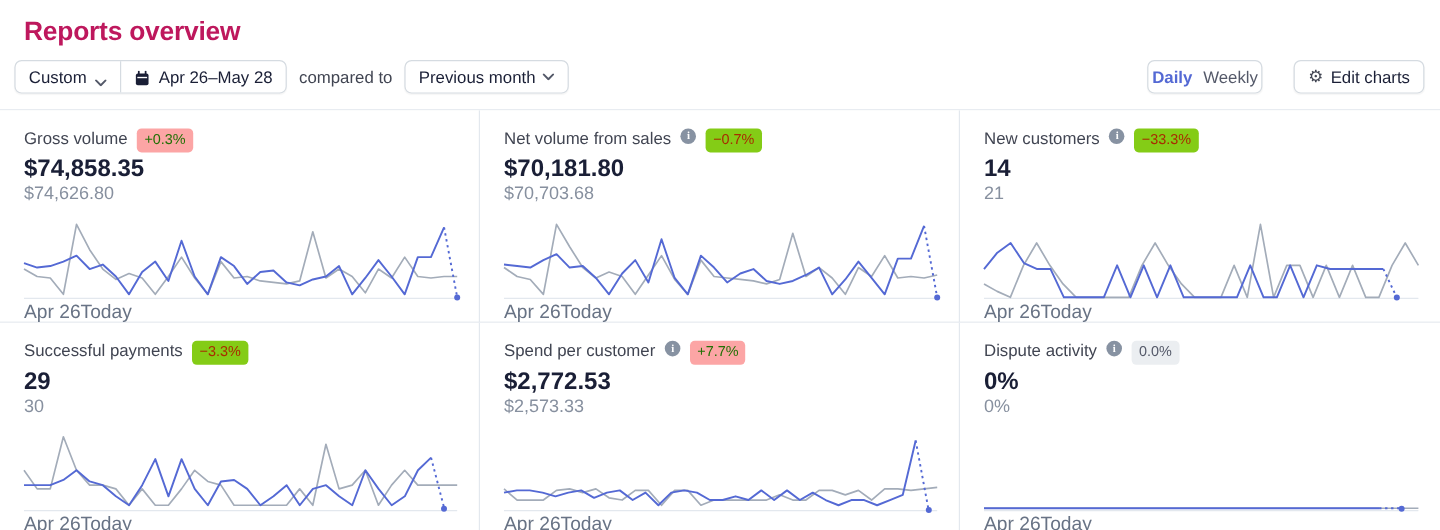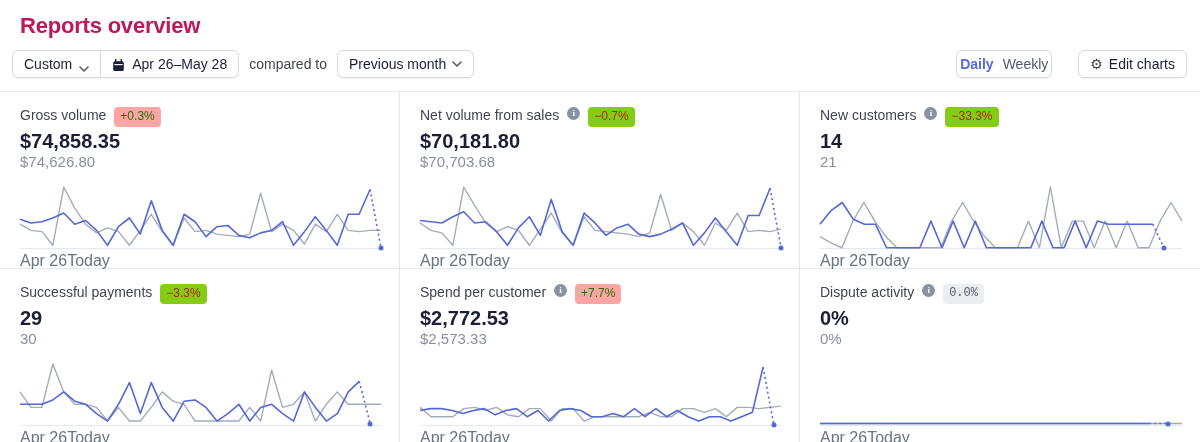--- a/index.html
+++ b/index.html
@@ -44,21 +44,21 @@
                font-size:14px; font-weight:500; color:#414552; }
   .info-icon {
     width:13px; height:13px; border-radius:50%; background:#8792a2;
     display:inline-flex; align-items:center; justify-content:center; flex:0 0 auto;
   }
   .info-icon::after { content:"i"; color:#fff; font-size:9px; font-weight:700;
                       font-family:"Liberation Serif", serif; line-height:1; }
   .badge { font-size:12px; font-weight:500; padding:1.5px 6px; border-radius:4px; white-space:nowrap; }
   .badge.pos { background:#fca5a5; color:#217005; }
   .badge.neg { background:#84cc16; color:#a82c00; }
-  .badge.neu { background:#ebeef1; color:#545969;font-family:Liberation Mono, monospace; }
+  .badge.neu { background:#ebeef1; color:#545969; }
 
   .vals { display:flex; justify-content:space-between; align-items:baseline; margin-top:3px;flex-direction:column; }
   .val  { font-size:20px; font-weight:600; color:#1a1f36; }
   .cmp-val { font-size:15px; color:#87909f; }
 
   .chart { position:relative; height:62px; margin-top:17px; }
   .chart svg { position:absolute; left:0; top:0; width:100%; height:100%; overflow:visible; }
   .dot { position:absolute; width:5px; height:5px; border-radius:50%;
          background:#5469d4; transform:translate(-50%,-50%); }
   .axis { display:flex; 

